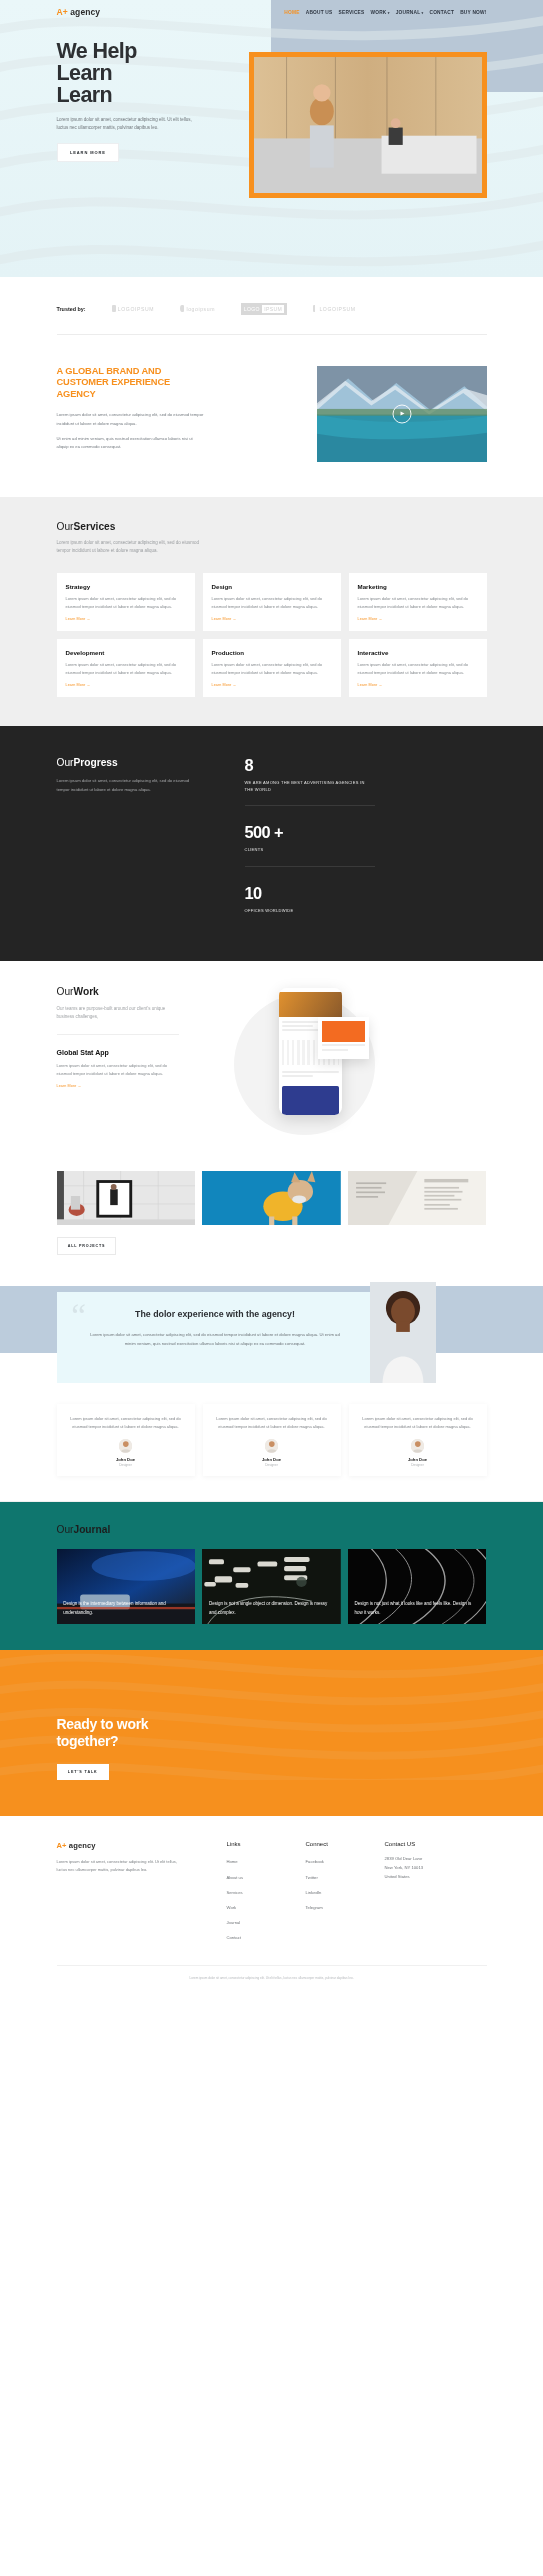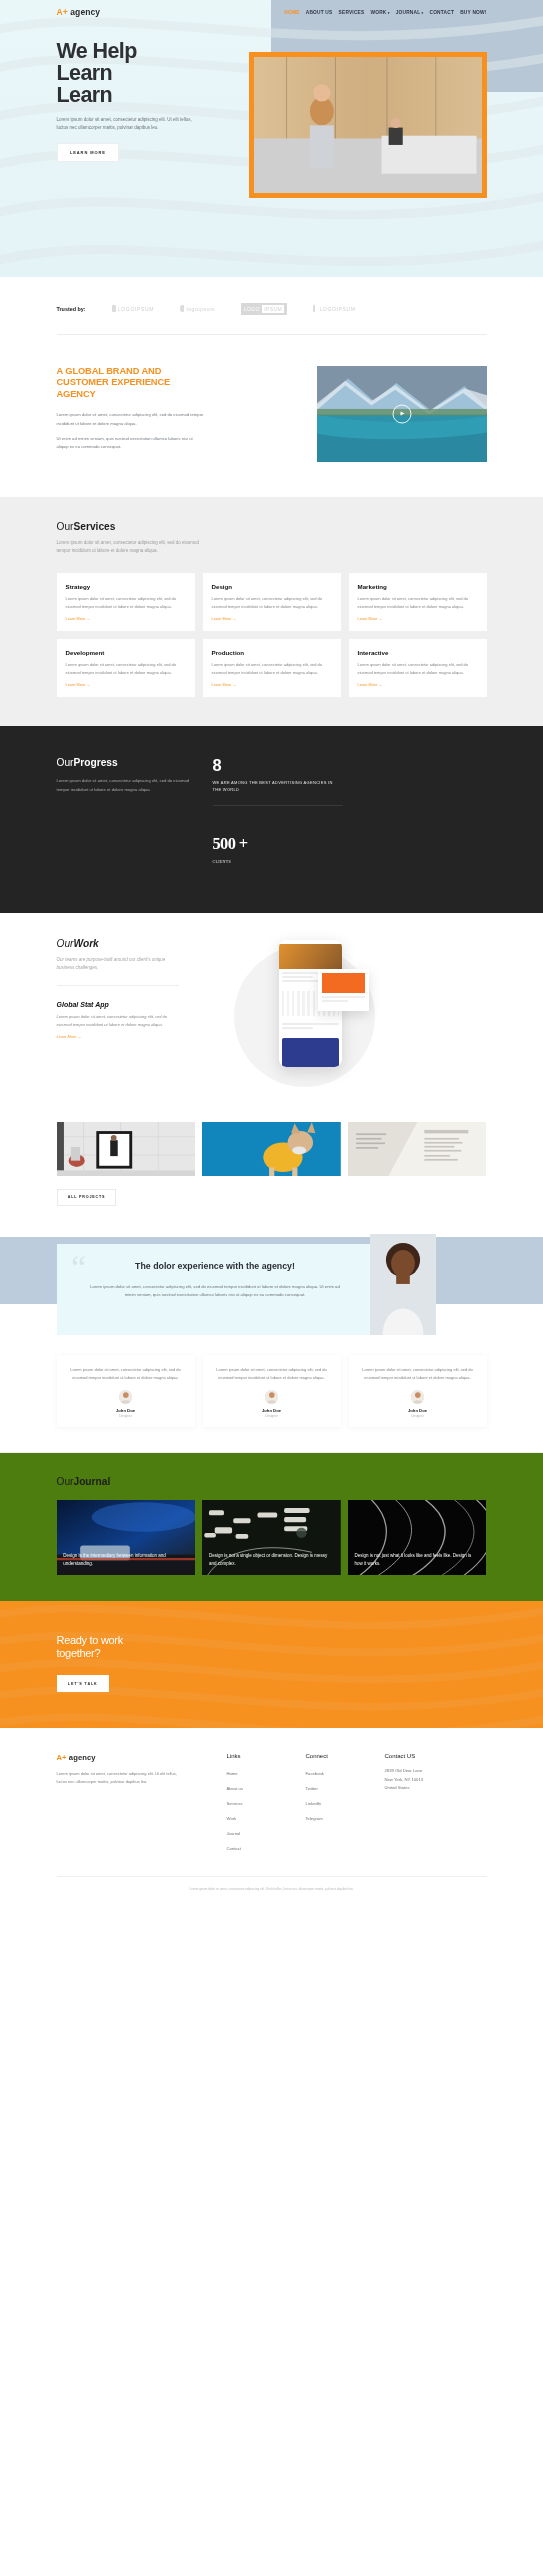--- a/index.html
+++ b/index.html
@@ -92,27 +92,27 @@
   .card p { margin-top: 5.1px; font-size: 4px; line-height: 1.95; color: #83888c; }
   .more { display: inline-block; margin-top: 6.2px; font-size: 3.7px; color: #f7901e; text-decoration: none; letter-spacing: 0.1px; }
 
   
   .progress { background: #242424; color: #fff; padding: 31px 0 35px; display: flex; gap: 27px; }
   .progress-left { width: 136px; }
   .progress .sec-title { color: #fff; }
   .progress-p { margin-top: 9px; font-size: 4.2px; line-height: 2.1; color: #a6a8aa; }
   .stats { width: 130px; }
   .stat { padding-bottom: 12.4px; }
-  .stat + .stat { border-top: 0.6px solid #3a3a3a; padding-top: 30px; font-family: Liberation Serif, serif; }
+  .stat + .stat { border-top: 0.6px solid #3a3a3a; padding-top: 18px; }
   .stat-num { font-size: 16.4px; font-weight: bold; letter-spacing: -0.6px; line-height: 1; }
   .stat-label { margin-top: 5.7px; font-size: 4px; letter-spacing: 0.3px; line-height: 1.75; color: #e4e4e4; text-transform: uppercase; }
 
   
   .work { background: #fff; padding: 25px 0 0; position: relative; }
-  .work-flex { display: flex; gap: 13.6px; font-style: italic; }
+  .work-flex { display: flex; gap: 13.6px; }
   .work-left { width: 141px; }
   .work-lead { margin-top: 7.4px; font-size: 4.5px; line-height: 1.85; color: #a0a3a6; width: 122px; }
   .work-rule { margin: 12.4px 0 14.7px; border: 0; border-top: 0.6px solid #eee; width: 122px; }
   .work-sub { font-size: 7px; font-weight: bold; color: #111; }
   .work-p { margin-top: 5.7px; font-size: 4px; line-height: 1.95; color: #83888c; width: 116px; }
   .phone-stage { position: relative; flex: 1; height: 170px; }
   .blob { position: absolute; left: 22.6px; top: 8px; width: 141px; height: 141px; border-radius: 50%; background: #f3f3f3; }
   .phone {
     position: absolute; left: 68px; top: 2.3px; width: 63px; height: 127px;
     background: #fff; border-radius: 7.4px; box-shadow: 0 4.5px 14.7px rgba(0,0,0,.14); overflow: hidden;
@@ -155,33 +155,33 @@
   .quote-p { position: relative; margin-top: 10.2px; font-size: 4.2px; line-height: 2; color: #6e7479; }
   .testi-photo { position: relative; z-index: 4; width: 66px; height: 101px; margin-left: -3.4px; margin-top: -10.2px; overflow: hidden; background: #d8d8d8; }
   .mini-cards { display: grid; grid-template-columns: repeat(3,1fr); gap: 8px; margin-top: 20.4px; }
   .mini { background: #fff; box-shadow: 0 1.1px 5.1px rgba(0,0,0,.05); padding: 11.3px 9px 9px; text-align: center; }
   .mini p { font-size: 4px; line-height: 2; color: #7f8387; }
   .avatar { width: 13.6px; height: 13.6px; border-radius: 50%; margin: 8px auto 4px; overflow: hidden; background: #e7e2dd; }
   .mini .nm { font-size: 4.2px; font-weight: bold; color: #222; }
   .mini .rl { font-size: 3.1px; color: #b0b3b6; margin-top: 1.1px; }
 
   
-  .journal { background: #4d7c0f; padding: 22.6px 0 26px; border-top: 0.6px solid #f0f0f0; }
+  .journal { background: #0f766e; padding: 22.6px 0 26px; border-top: 0.6px solid #f0f0f0; }
   .j-grid { margin-top: 13.6px; display: grid; grid-template-columns: repeat(3,1fr); gap: 6.8px; }
   .j-card { position: relative; height: 75px; overflow: hidden; }
   .j-card .ovl { position: absolute; inset: 0; }
   .j-card .txt {
     position: absolute; left: 6.8px; right: 6.8px; bottom: 6.8px; color: #fff;
     font-size: 4.5px; line-height: 1.85;
   }
 
   
   .cta { position: relative; background: #f6901e; padding: 33px 0 36px; overflow: hidden; }
   .cta-waves { position: absolute; inset: 0; opacity: .33; }
-  .cta h2 { position: relative; font-size: 11px; line-height: 1.2; font-weight: normal; color: #fff; letter-spacing: -0.3px; width: 187px; }
+  .cta h2 { position: relative; font-size: 14px; line-height: 1.2; font-weight: bold; color: #fff; letter-spacing: -0.3px; width: 187px; margin-top: 33px; }
   .btn-cta {
     position: relative; display: inline-block; margin-top: 14.7px; background: #fff; color: #22262b;
     font-size: 3.7px; font-weight: bold; letter-spacing: 0.9px; padding: 6.2px 11.3px; text-decoration: none;
   }
 
   
   .footer { background: #fff; padding: 25px 0 0; }
   .f-grid { display: flex; }
   .f-brand { width: 170px; }
   .f-brand .brand { font-size: 7.6px; }
@@ -331,35 +331,39 @@
           <div class="card"><h3>Design</h3><p>Lorem ipsum dolor sit amet, consectetur adipiscing elit, sed do eiusmod tempor incididunt ut labore et dolore magna aliqua.</p><a class="more" href="#">Learn More →</a></div>
           <div class="card"><h3>Marketing</h3><p>Lorem ipsum dolor sit amet, consectetur adipiscing elit, sed do eiusmod tempor incididunt ut labore et dolore magna aliqua.</p><a class="more" href="#">Learn More →</a></div>
           <div class="card"><h3>Development</h3><p>Lorem ipsum dolor sit amet, consectetur adipiscing elit, sed do eiusmod tempor incididunt ut labore et dolore magna aliqua.</p><a class="more" href="#">Learn More →</a></div>
           <div class="card"><h3>Production</h3><p>Lorem ipsum dolor sit amet, consectetur adipiscing elit, sed do eiusmod tempor incididunt ut labore et dolore magna aliqua.</p><a class="more" href="#">Learn More →</a></div>
           <div class="card"><h3>Interactive</h3><p>Lorem ipsum dolor sit amet, consectetur adipiscing elit, sed do eiusmod tempor incididunt ut labore et dolore magna aliqua.</p><a class="more" href="#">Learn More →</a></div>
         </div>
     </div>
   </section>
 
   <section class="progress">
-    <div class="container" style="display:flex;gap:20px">
+    <div class="container" style="display:flex;gap:52px">
       <div class="progress-left">
         <h2 class="sec-title">
           <span>Our</span><b>Progress</b>
         </h2>
         <p class="progress-p">Lorem ipsum dolor sit amet, consectetur adipiscing elit, sed do eiusmod tempor incididunt ut labore et dolore magna aliqua.</p>
       </div>
       <div class="stats">
           <div class="stat">
             <div class="stat-num">8</div>
             <div class="stat-label">WE ARE AMONG THE BEST ADVERTISING AGENCIES IN THE WORLD</div>
           </div>
           <div class="stat">
             <div class="stat-num">500 +</div>
             <div class="stat-label">CLIENTS</div>
+          </div>
+          <div class="stat">
+            <div class="stat-num">10</div>
+            <div class="stat-label">OFFICES WORLDWIDE</div>
           </div>
         </div>
     </div>
   </section>
 
   <section class="work">
     <div class="container work-flex">
       <div class="work-left">
         <h2 class="sec-title">
           <span>Our</span><b>Work</b>

